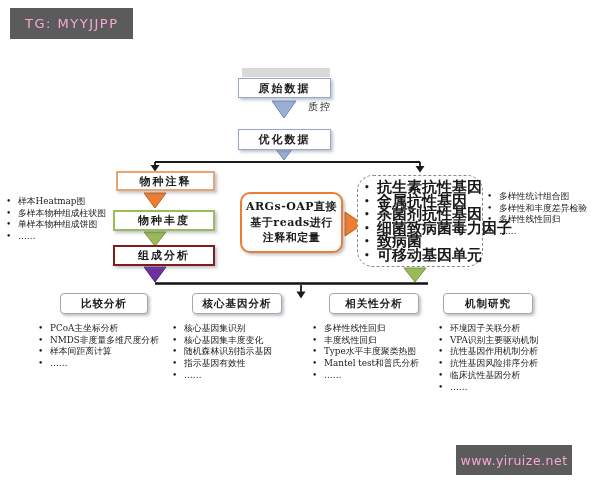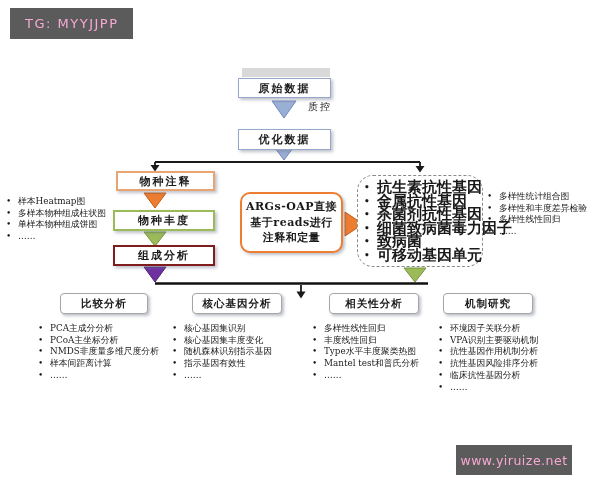--- a/index.html
+++ b/index.html
@@ -106,21 +106,20 @@
     <li>多样性线性回归</li>
     <li>……</li>
   </ul>
 
 <div id="cmp-box" class="abs fbox b-plain bt">比较分析</div>
 <div id="core-box" class="abs fbox b-plain bt">核心基因分析</div>
 <div id="corr-box" class="abs fbox b-plain bt">相关性分析</div>
 <div id="mech-box" class="abs fbox b-plain bt">机制研究</div>
 
 <ul id="cmp-list" class="abs blist bottom">
-    <li>PCA主成分分析</li>
     <li>PCoA主坐标分析</li>
     <li>NMDS非度量多维尺度分析</li>
     <li>样本间距离计算</li>
     <li>……</li>
   </ul>
 <ul id="core-list" class="abs blist bottom">
     <li>核心基因集识别</li>
     <li>核心基因集丰度变化</li>
     <li>随机森林识别指示基因</li>
     <li>指示基因有效性</li>

